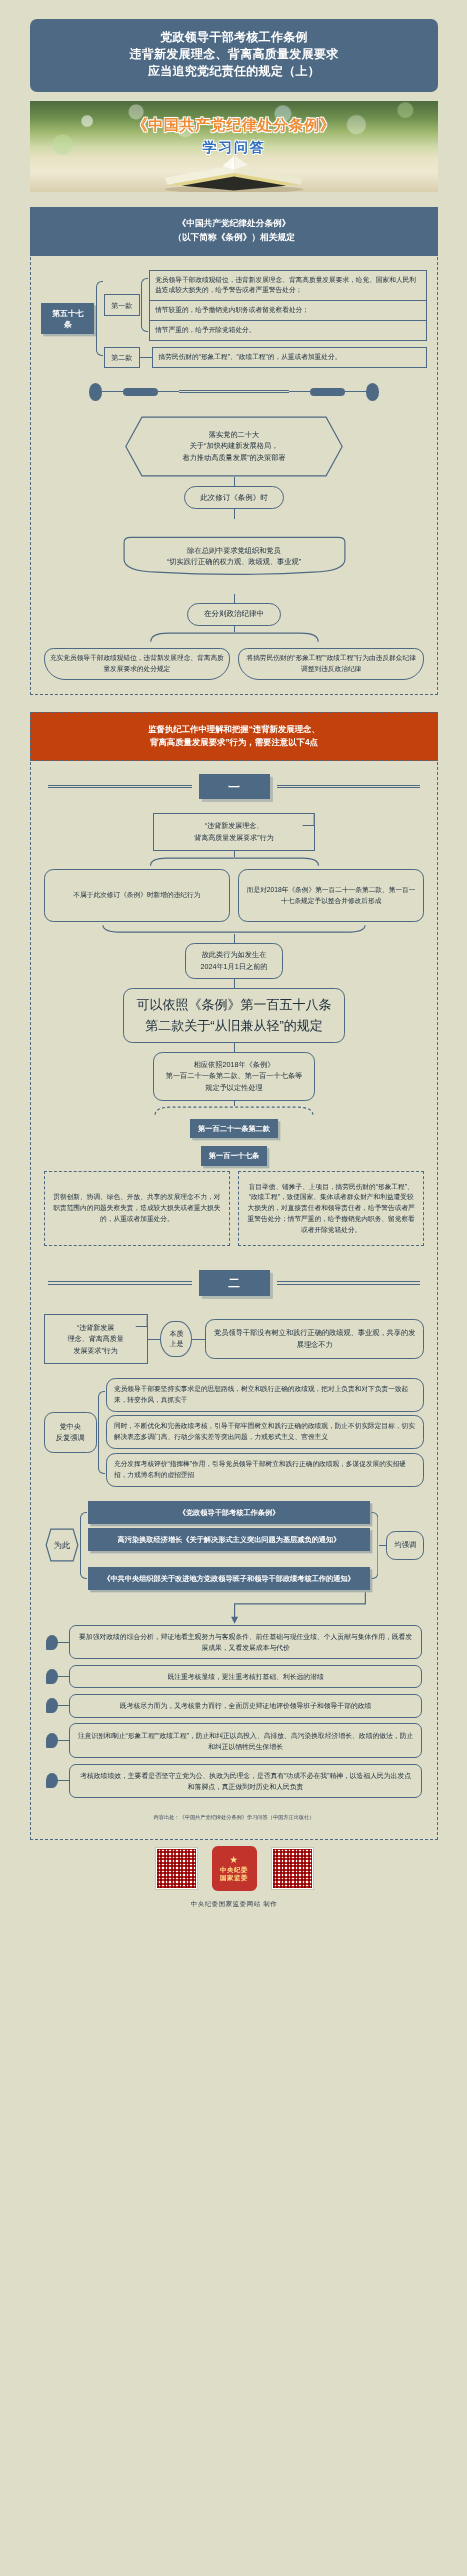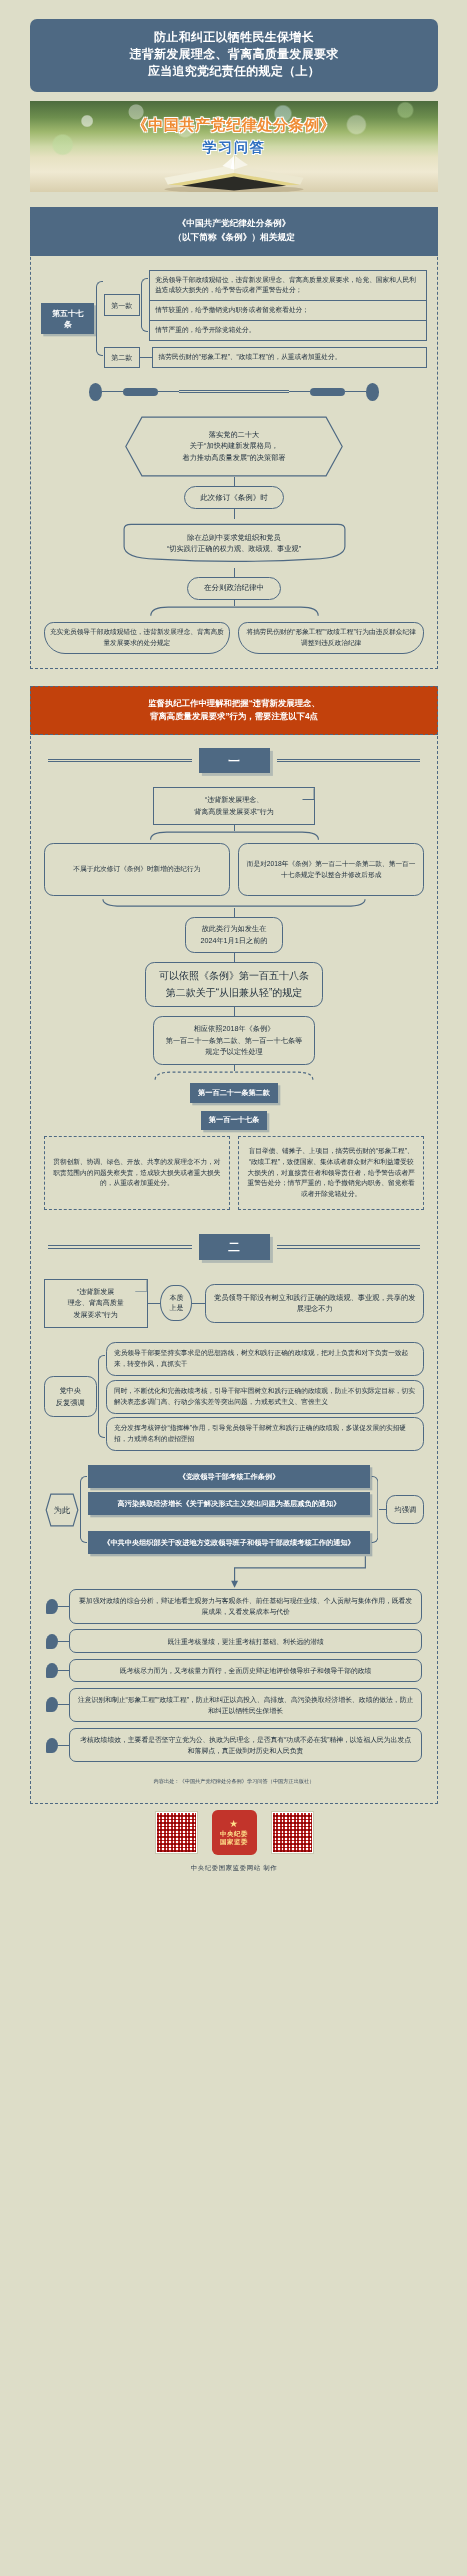--- a/index.html
+++ b/index.html
@@ -186,21 +186,21 @@
   .hex-outline svg { display: block; }
   .hex-outline .htxt {
     position: absolute; inset: 0;
     display: flex; align-items: center; justify-content: center;
     flex-direction: column;
     font-size: 7.2px; line-height: 1.6; text-align: center;
     padding: 0 19.7px;
   }
 
   .banner-shape {
-    margin: 4px auto;
+    margin: 17px auto;
     position: relative;
     width: 237px;
   }
   .banner-shape svg { display: block; }
   .banner-shape .btxt {
     position: absolute; inset: 0;
     display: flex; align-items: center; justify-content: center;
     flex-direction: column;
     font-size: 7.2px; line-height: 1.6; text-align: center;
     padding: 3.5px 23px;
@@ -346,21 +346,21 @@
   .mt10 { margin-top: 5.8px; }
   .mt16 { margin-top: 9.3px; }
   .mt24 { margin-top: 14px; }
 </style>
 </head>
 <body>
 
 <div class="page">
 
   <div class="title-banner">
-    <div class="tline">防止和纠正以牺牲民生保增长</div>
+    <div class="tline">党政领导干部考核工作条例</div>
     <div class="tline">违背新发展理念、背离高质量发展要求</div>
     <div class="tline">应当追究党纪责任的规定（上）</div>
   </div>
 
   <div class="hero">
     <div class="hero-title-wrap">
       <div class="hero-t1">《中国共产党纪律处分条例》</div>
       <div class="hero-t2">学习问答</div>
     </div>
     <svg class="hero-book" viewBox="0 0 300 70">
@@ -512,21 +512,21 @@
 
     <div class="center">
       <span class="o-box rnd" style="display:inline-block; padding:5.2px 14px; font-size:7.2px;">
         <span style="display:block;">故此类行为如发生在</span>
         <span style="display:block;">2024年1月1日之前的</span>
       </span>
     </div>
 
     <div class="vline"></div>
     <div class="center">
-      <span class="o-box rnd" style="display:inline-block; padding:5.2px 12.7px; font-size:10px;">
+      <span class="o-box rnd" style="display:inline-block; padding:5.2px 12.7px; font-size:13px;">
         <span style="display:block;">可以依照《条例》第一百五十八条</span>
         <span style="display:block;">第二款关于“从旧兼从轻”的规定</span>
       </span>
     </div>
 
     <div class="vline"></div>
     <div class="center">
       <span class="o-box rnd" style="display:inline-block; padding:5.8px 11.6px; font-size:7.2px;">
         <span style="display:block;">相应依照2018年《条例》</span>
         <span style="display:block;">第一百二十一条第二款、第一百一十七条等</span>

